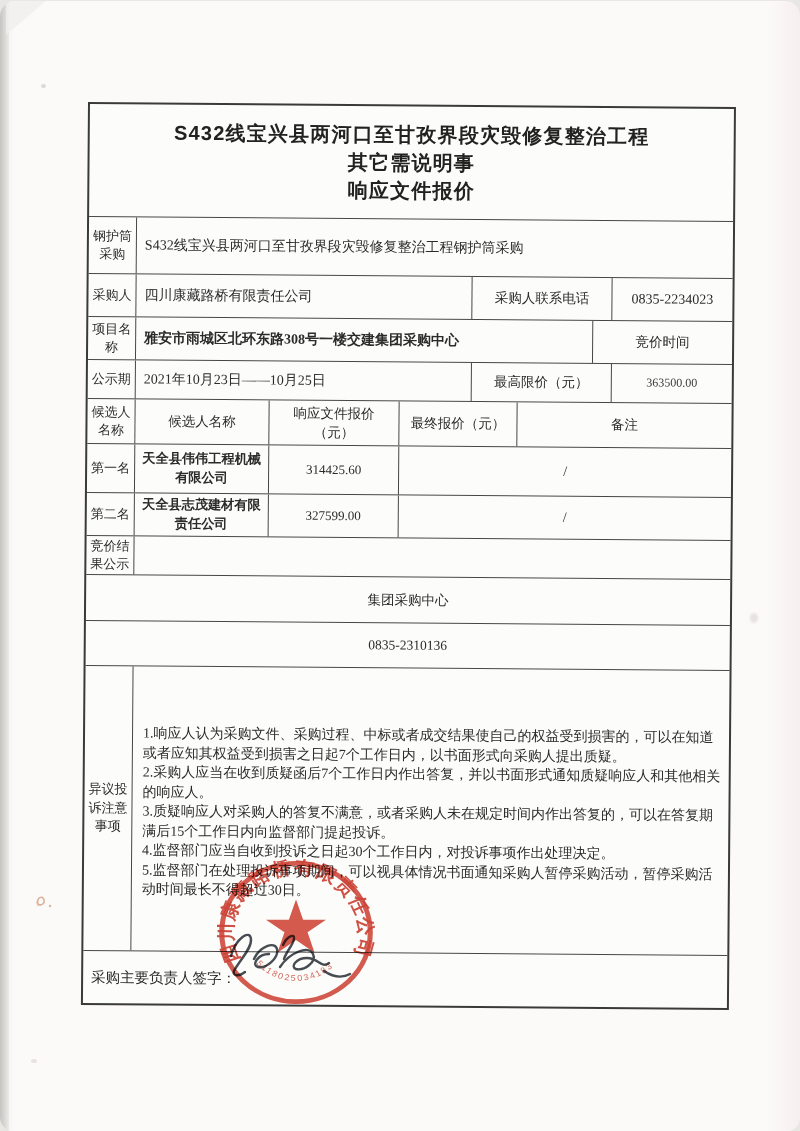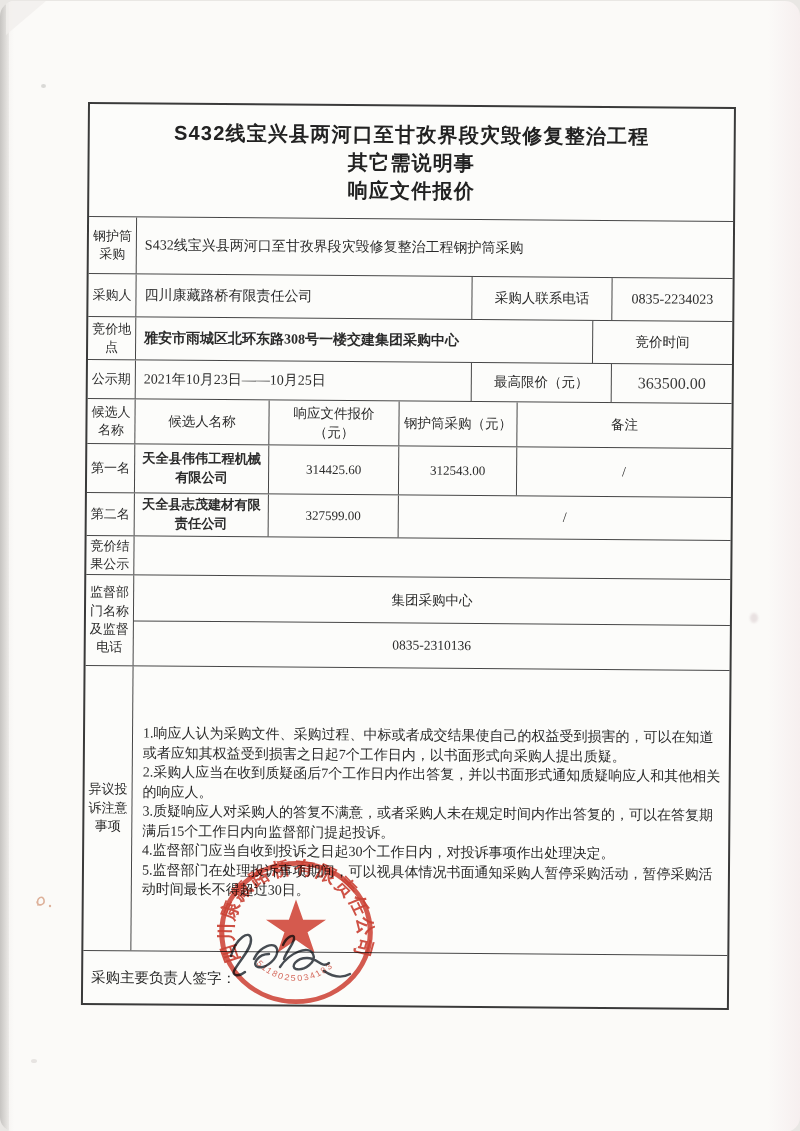--- a/index.html
+++ b/index.html
@@ -25,21 +25,21 @@
   .left{justify-content:flex-start;text-align:left;padding-left:8px;}
   .w-label{width:47px;flex:0 0 47px;font-size:13px;padding:2px 3px;}
   .w-content{flex:1 1 auto;}
   .w-mid{width:140px;flex:0 0 140px;}
   .w-val{width:121px;flex:0 0 121px;font-size:13.5px;}
   .c-rank{width:47px;flex:0 0 47px;font-size:13px;}
   .c-name{width:134px;flex:0 0 134px;font-family:"Liberation Sans",sans-serif;font-weight:700;font-size:13.2px;}
   .c-doc{width:130px;flex:0 0 130px;font-size:13px;}
   .c-final{width:118px;flex:0 0 118px;font-size:13px;}
   .c-remark{flex:1 1 auto;font-size:14px;}
-  .small-num{font-size:16px;color:#3a3a3a;}
+  .small-num{font-size:12px;color:#3a3a3a;}
 
   .title-cell{flex-direction:column;width:100%;justify-content:center;gap:3px;
       font-family:"Liberation Sans",sans-serif;font-weight:600;font-size:20px;
       letter-spacing:1.2px;color:#222;line-height:25px;}
   .stack{flex-direction:column;align-items:stretch;padding:0;}
   .stack .half{flex:1;display:flex;align-items:center;justify-content:center;}
   .stack .half:first-child{border-bottom:1.6px solid #474747;}
 
   .objection-cell{align-items:flex-start;text-align:left;padding:57px 8px 8px 10px;
       font-size:14px;line-height:19.5px;}
@@ -79,62 +79,60 @@
     </div>
 
     <div class="tr" style="height:42px;">
       <div class="td w-label">采购人</div>
       <div class="td w-content left" style="font-size:14px;">四川康藏路桥有限责任公司</div>
       <div class="td w-mid">采购人联系电话</div>
       <div class="td w-val" style="font-size:14px;text-align:center;">0835-2234023</div>
     </div>
 
     <div class="tr" style="height:42px;">
-      <div class="td w-label">竞价地点</div>
+      <div class="td w-label">项目名称</div>
       <div class="td w-content left" style="font-size:14px;font-weight:600;">雅安市雨城区北环东路308号一楼交建集团采购中心</div>
       <div class="td w-mid">竞价时间</div>
     </div>
 
     <div class="tr" style="height:38px;">
       <div class="td w-label">公示期</div>
       <div class="td w-content left" style="font-size:14px;">2021年10月23日——10月25日</div>
       <div class="td w-mid">最高限价（元）</div>
       <div class="td w-val small-num">363500.00</div>
     </div>
 
     <div class="tr" style="height:44px;">
       <div class="td c-rank">候选人名称</div>
       <div class="td c-name" style="font-weight:400;font-family:'Liberation Serif',serif;font-size:13.5px;">候选人名称</div>
       <div class="td c-doc" style="font-size:13.5px;">响应文件报价（元）</div>
-      <div class="td c-final" style="font-size:13.5px;">钢护筒采购（元）</div>
+      <div class="td c-final" style="font-size:13.5px;">最终报价（元）</div>
       <div class="td c-remark" style="font-size:13.5px;">备注</div>
     </div>
 
     <div class="tr" style="height:48px;">
       <div class="td c-rank">第一名</div>
       <div class="td c-name">天全县伟伟工程机械有限公司</div>
       <div class="td c-doc">314425.60</div>
-      <div class="td c-final">312543.00</div>
       <div class="td c-remark">/</div>
     </div>
 
     <div class="tr" style="height:42px;">
       <div class="td c-rank">第二名</div>
       <div class="td c-name">天全县志茂建材有限责任公司</div>
       <div class="td c-doc">327599.00</div>
       <div class="td c-remark">/</div>
     </div>
 
     <div class="tr" style="height:38px;">
       <div class="td w-label">竞价结果公示</div>
       <div class="td w-content left"></div>
     </div>
 
     <div class="tr" style="height:90px;">
-      <div class="td w-label">监督部门名称及监督电话</div>
       <div class="td w-content stack">
         <div class="half">集团采购中心</div>
         <div class="half">0835-2310136</div>
       </div>
     </div>
 
     <div class="tr" style="height:284px;">
       <div class="td w-label">异议投诉注意事项</div>
       <div class="td w-content objection-cell">
         <div>

